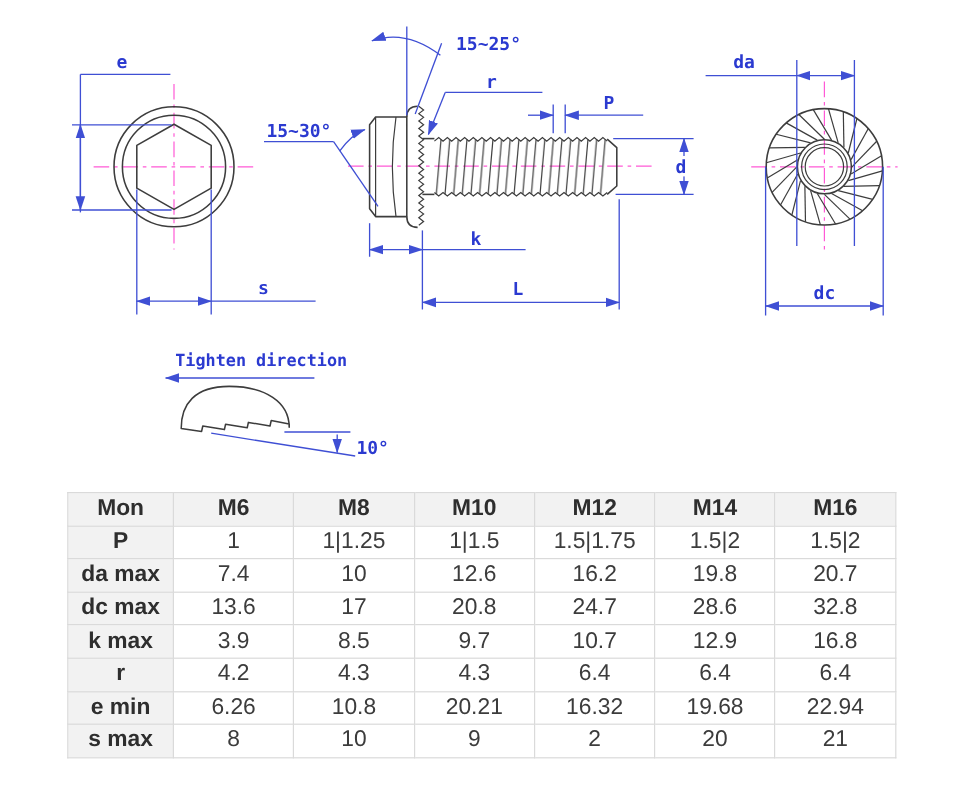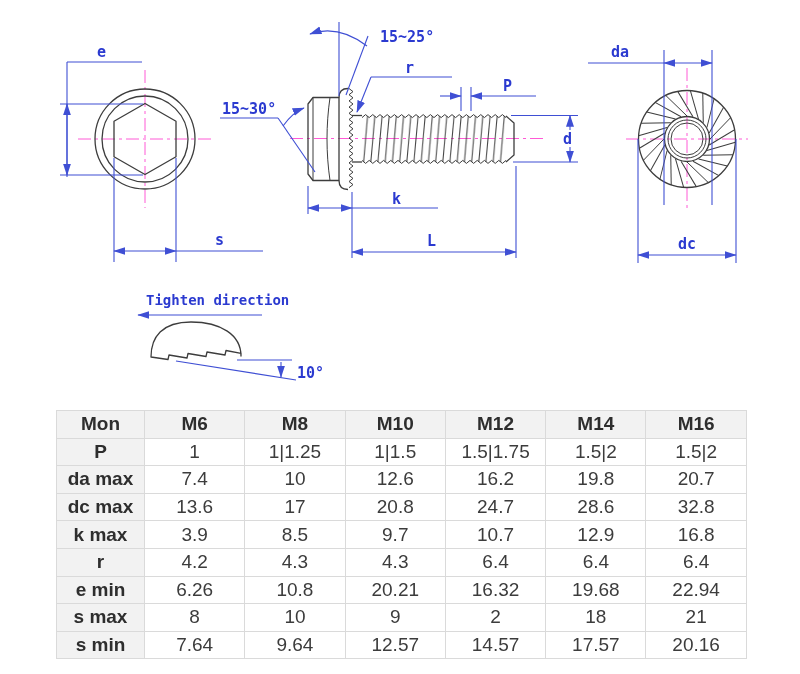--- a/index.html
+++ b/index.html
@@ -267,28 +267,19 @@
       <td>16.32</td>
       <td>19.68</td>
       <td>22.94</td>
     </tr>
     <tr>
       <th>s max</th>
       <td>8</td>
       <td>10</td>
       <td>9</td>
       <td>2</td>
-      <td>18</td>
+      <td>20</td>
       <td>21</td>
-    </tr>
-    <tr>
-      <th>s min</th>
-      <td>7.64</td>
-      <td>9.64</td>
-      <td>12.57</td>
-      <td>14.57</td>
-      <td>17.57</td>
-      <td>20.16</td>
     </tr>
   </tbody>
 </table>
 
 </div>
 
 </body></html>

